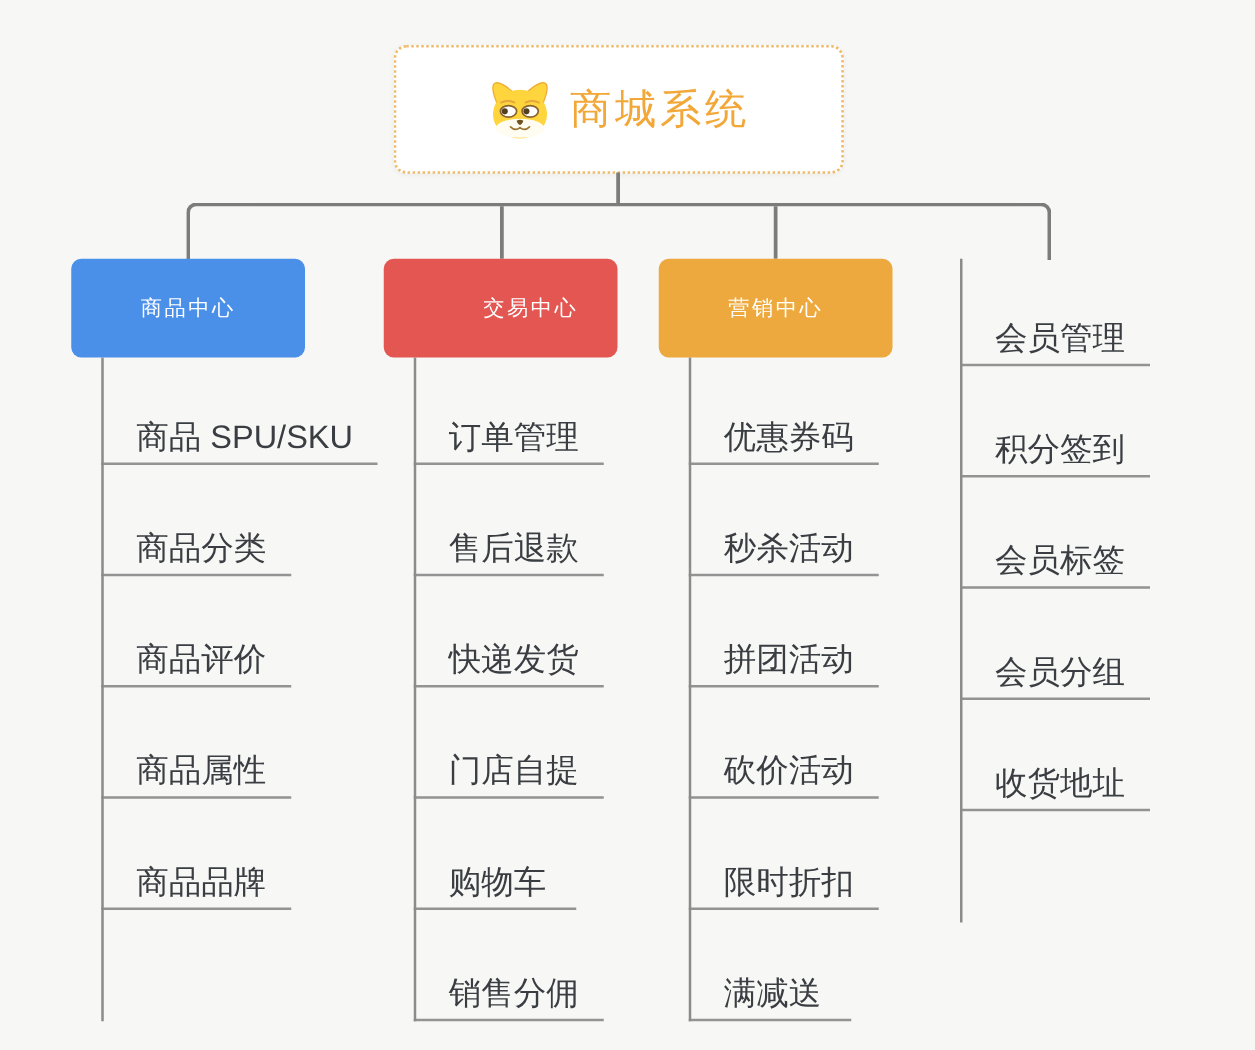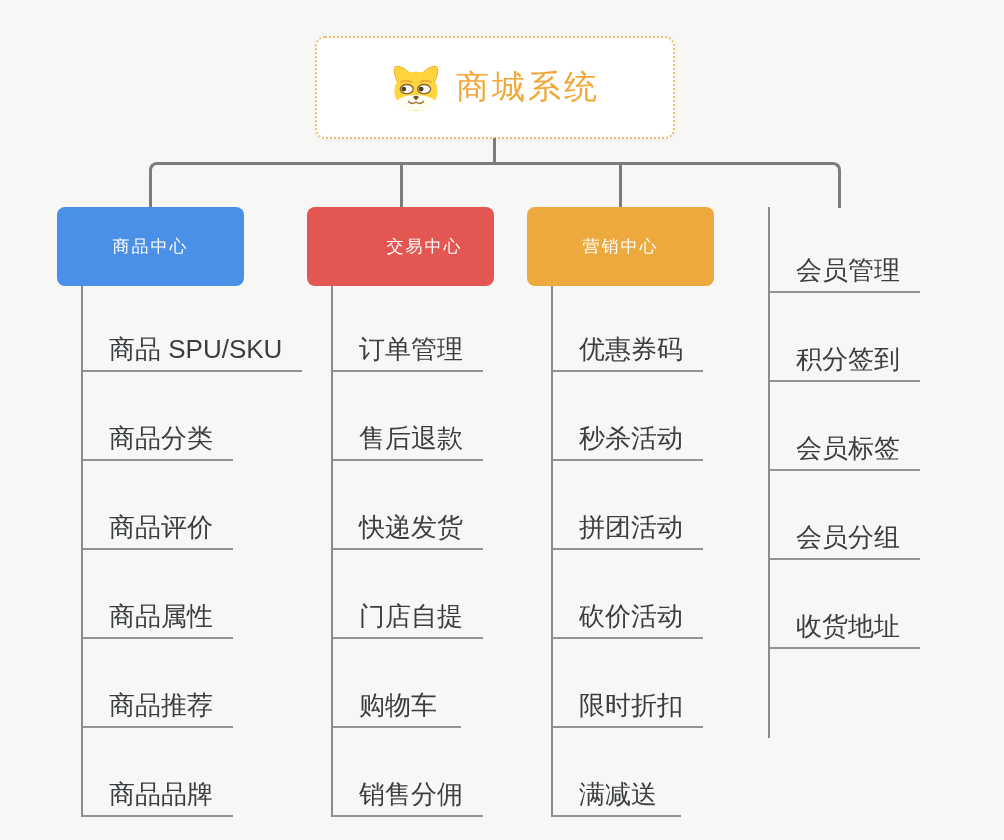--- a/index.html
+++ b/index.html
@@ -89,23 +89,20 @@
       <div class="child">
           <span>商品分类</span>
         </div>
       <div class="child">
           <span>商品评价</span>
         </div>
       <div class="child">
           <span>商品属性</span>
         </div>
       <div class="child">
-          <span>商品推荐</span>
-        </div>
-      <div class="child">
           <span>商品品牌</span>
         </div>
     </div>
   </div>
 
   <div class="branch-col c2">
     <div class="branch-header" style="background-color: rgb(227, 86, 82); padding-left: 48px;">交易中心</div>
     <div class="children">
       <div class="child">
           <span>订单管理</span>

